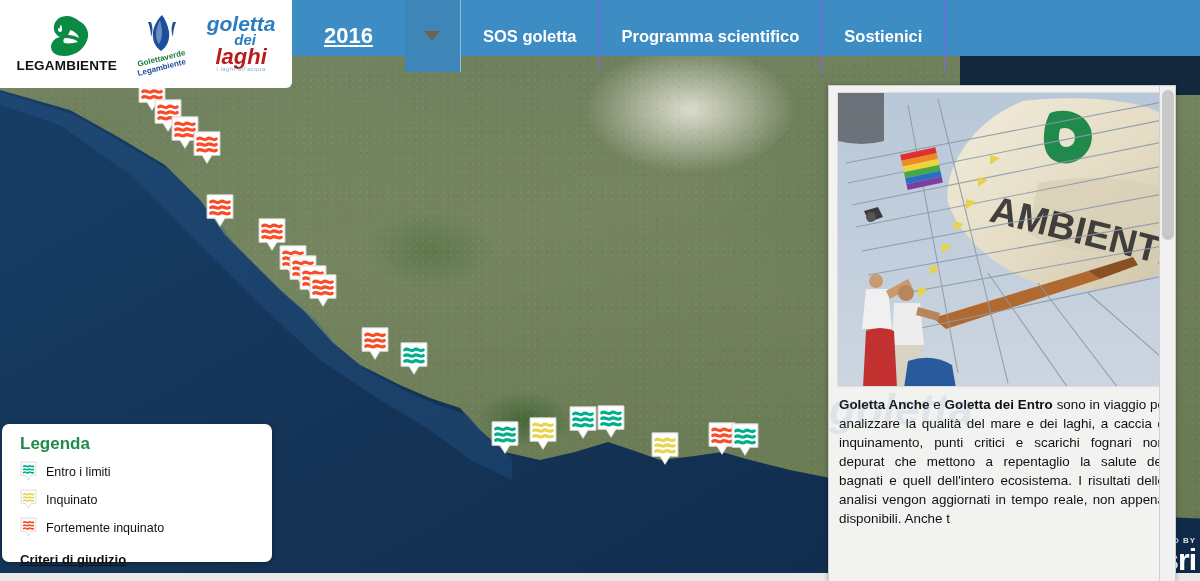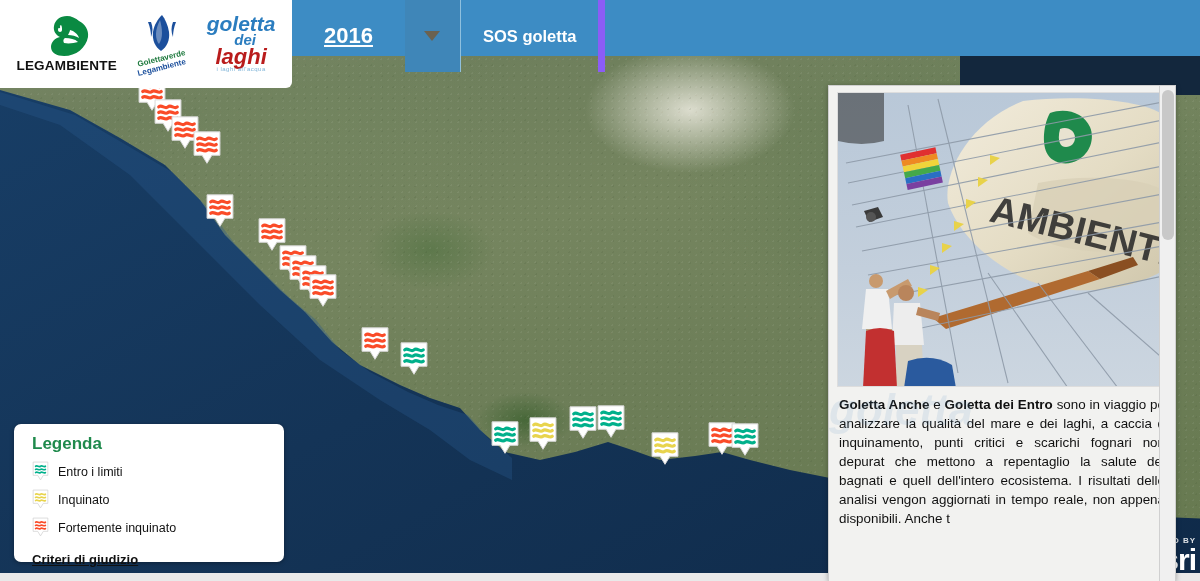--- a/index.html
+++ b/index.html
@@ -76,39 +76,39 @@
   .logo-gl .l3 { font-size:22px; color:#b91c1c; font-weight:bold; font-style:italic; }
   .logo-gl .l4 { font-size:6px; color:#7fb4d8; letter-spacing:.5px; }
 
   .nav {
     position:absolute; left:292px; top:0; height:72px;
     display:flex; align-items:stretch; z-index: 46;
   }
   .nav-item {
     display:flex; align-items:center; justify-content:center;
     padding: 0 22px; color:#ffffff; font-weight:bold; font-size:16.5px;
-    border-right: 7px solid #8b5cf6; cursor:pointer; white-space:nowrap;
+    border-right: 1px solid #8b5cf6; cursor:pointer; white-space:nowrap;
     font-family:"Liberation Sans", sans-serif;
   }
   .nav-item.year {
     font-size: 22px; text-decoration: underline; padding: 0 32px;
     border-right: none;
   }
   .nav-caret {
     width: 56px; background:#3f86b8; display:flex; align-items:center; justify-content:center;
     border-right: 1px solid #8fc0de; cursor:pointer;
   }
   .caret-tri {
     width:0;height:0;border-left:8px solid transparent;border-right:8px solid transparent;
     border-top:10px solid #6b6250;
   }
 
   
   .legend {
-    position:absolute; left:14px; top:424px; width:270px; height:138px;
+    position:absolute; left:2px; top:424px; width:270px; height:138px;
     background:#ffffff; border-radius:7px; z-index:35;
     box-shadow: 0 1px 4px rgba(0,0,0,.35);
     padding: 10px 16px 8px 18px;
   }
   .legend-title {
     color:#1f8a4c; font-size:17px; font-weight:bold; margin:0 0 4px 0;
     font-family:"Liberation Sans", sans-serif;
   }
   .legend-row { display:flex; align-items:center; gap:9px; margin: 7px 0; }
   .legend-label { font-size:12.5px; color:#111; font-family:"Liberation Sans", sans-serif;}
@@ -327,20 +327,22 @@
       <div class="l4">i laghi all'acqua</div>
     </div>
   </div>
 
   <div class="nav">
     <div class="nav-item year">2016</div>
     <div class="nav-caret">
       <div class="caret-tri"></div>
     </div>
     <div class="nav-item">SOS goletta</div>
+    <div class="nav-item">Programma scientifico</div>
+    <div class="nav-item">Sostienici</div>
   </div>
 
   <div class="legend">
     <div class="legend-title">Legenda</div>
 
     <div class="legend-row">
       <span class="pin">
         <svg width="17" height="21" viewBox="0 0 24 30">
           <path fill="#fff" stroke="#cfcfcf" stroke-width="1" d="M1.5 1.5h21v19h-6.5L12 27l-4-6.5H1.5z"></path>
           <path stroke="#00b08b" stroke-width="2.4" fill="none" stroke-linecap="round" d="M5 7.5c2.5-2 4.5 2 7 0s4.5 2 7 0M5 12c2.5-2 4.5 2 7 0s4.5 2 7 0M5 16.5c2.5-2 4.5 2 7 0s4.5 2 7 0"></path>

